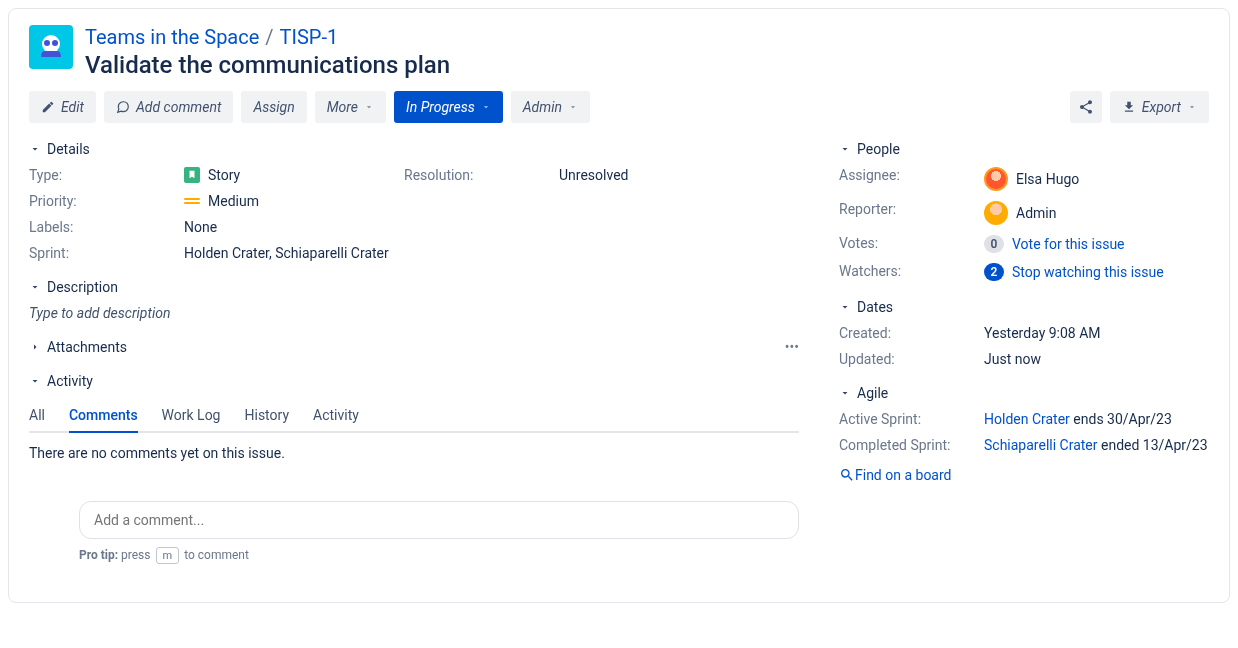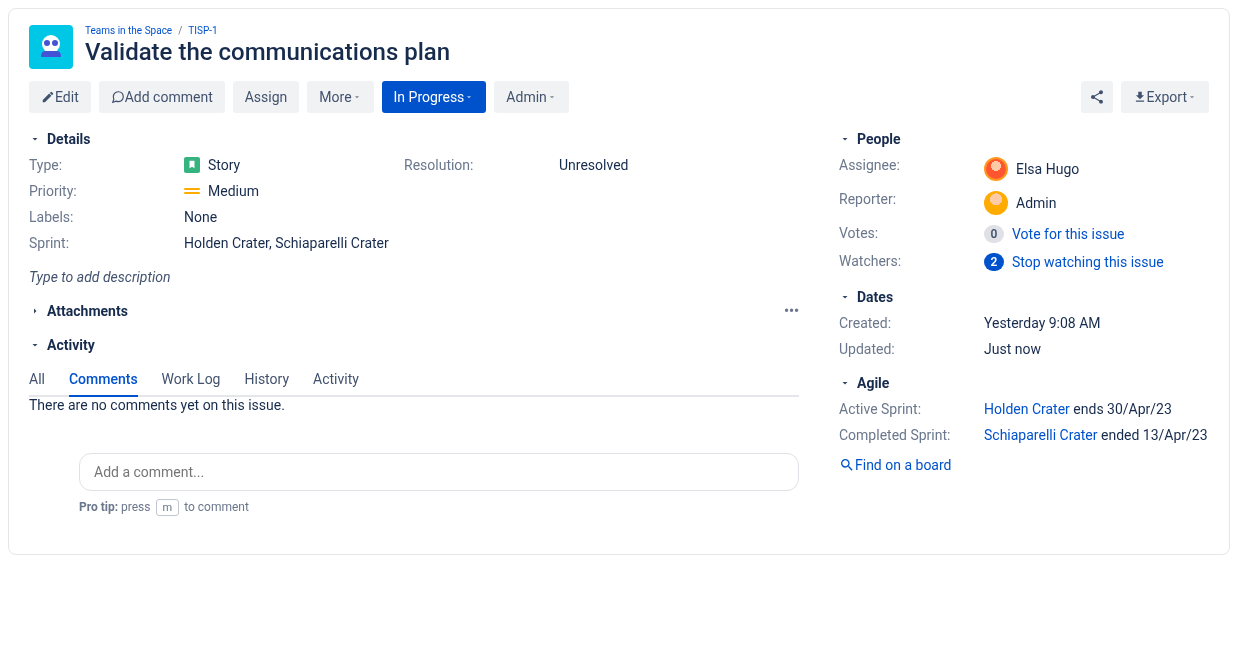--- a/index.html
+++ b/index.html
@@ -1,47 +1,47 @@
 <!DOCTYPE html>
 <html><head>
 <meta charset="utf-8">
 <style>
 * { box-sizing: border-box; margin: 0; padding: 0; }
 body { font-family: -apple-system, BlinkMacSystemFont, "Segoe UI", Roboto, sans-serif; font-size: 14px; color: #172B4D; background: #fff; padding: 8px; }
 .container { border: 1px solid #e4e6ea; border-radius: 8px; padding: 16px 20px 20px; }
 .header-row { display: flex; gap: 12px; align-items: flex-start; margin-bottom: 12px; }
 .proj-icon { width: 44px; height: 44px; border-radius: 4px; background: #00C7E6; display: flex; align-items: center; justify-content: center; flex-shrink: 0; }
 .proj-icon svg { width: 32px; height: 32px; }
-.breadcrumbs { display: flex; gap: 6px; align-items: center; font-size: 10px; margin-bottom: 2px; }
+.breadcrumbs { display: flex; gap: 6px; align-items: center; font-size: 20px; margin-bottom: 2px; }
 .breadcrumbs a { color: #0052CC; text-decoration: none; }
 .breadcrumbs .sep { color: #6B778C; }
 .issue-title { font-size: 24px; font-weight: 500; color: #172B4D; }
 .toolbar { display: flex; gap: 8px; margin-bottom: 18px; align-items: center; }
 .toolbar .spacer { flex: 1; }
-.btn { display: inline-flex; align-items: center; gap: 0; padding: 6px 12px; background: #f1f2f4; border: none; border-radius: 3px; font-size: 14px; color: #42526E; cursor: pointer; font-family: inherit; height: 32px; }
+.btn { display: inline-flex; align-items: center; gap: 6px; padding: 6px 12px; background: #f1f2f4; border: none; border-radius: 3px; font-size: 14px; color: #42526E; cursor: pointer; font-family: inherit; height: 32px; font-style: italic; }
 .btn.primary { background: #0052CC; color: #fff; }
 .btn.icon-only { padding: 6px 8px; }
 .btn .chev { opacity: 0.7; }
 .content { display: flex; gap: 40px; }
 .main { flex: 1; min-width: 0; }
 .side { width: 370px; flex-shrink: 0; }
 .section { margin-bottom: 18px; }
-.section-header { display: flex; align-items: center; gap: 6px; font-weight: 700; color: #172B4D; margin-bottom: 10px; cursor: pointer; }
+.section-header { display: flex; align-items: center; gap: 6px; font-weight: 400; color: #172B4D; margin-bottom: 10px; cursor: pointer; }
 .section-header .tog { display: inline-flex; }
 .section-header .actions { margin-left: auto; color: #6B778C; cursor: pointer; }
 .field-grid { display: grid; grid-template-columns: 155px 1fr; row-gap: 10px; column-gap: 0; }
 .field-grid.two { grid-template-columns: 155px 220px 155px 1fr; }
 .field-label { color: #6B778C; }
 .field-value { color: #172B4D; display: flex; align-items: center; gap: 8px; }
 .type-icon { width: 16px; height: 16px; background: #36B37E; border-radius: 2px; display: inline-flex; align-items: center; justify-content: center; }
 .type-icon svg { width: 10px; height: 10px; }
 .prio-icon { width: 16px; height: 16px; display: inline-flex; flex-direction: column; justify-content: center; gap: 2px; }
 .prio-icon span { height: 2px; background: #FFAB00; border-radius: 1px; }
 .desc-placeholder { font-style: italic; color: #42526E; cursor: text; }
-.tabs { display: flex; gap: 24px; border-bottom: 2px solid #e4e6ea; }
+.tabs { display: flex; gap: 24px; border-bottom: 2px solid #e4e6ea; margin-bottom: 12px; }
 .tab { padding: 8px 0; color: #42526E; cursor: pointer; border-bottom: 2px solid transparent; margin-bottom: -2px; }
 .tab.active { color: #0052CC; border-bottom-color: #0052CC; font-weight: 500; }
 .empty-comments { color: #172B4D; margin-bottom: 40px; }
 .comment-box { margin-left: 50px; }
 .comment-input { width: 100%; padding: 10px 14px; border: 1px solid #dfe1e6; border-radius: 12px; font-size: 14px; font-family: inherit; color: #6B778C; }
 .protip { margin-left: 50px; margin-top: 8px; font-size: 12px; color: #6B778C; }
 .protip .key { display: inline-block; border: 1px solid #c1c7d0; border-radius: 3px; padding: 1px 6px; font-size: 11px; background: #fff; margin: 0 2px; }
 .side .field-grid { grid-template-columns: 145px 1fr; }
 .avatar { width: 24px; height: 24px; border-radius: 50%; flex-shrink: 0; }
 .avatar.elsa { background: radial-gradient(circle at 50% 35%, #ffcaa6 30%, transparent 31%), #FF5630; border: 2px solid #FF991F; }
@@ -162,20 +162,28 @@
           <div></div>
             <div></div>
           <div class="field-label">Labels:</div>
           <div class="field-value" style="grid-column: span 3">None</div>
           <div class="field-label">Sprint:</div>
           <div class="field-value" style="grid-column: span 3">Holden Crater, Schiaparelli Crater</div>
         </div>
       </div>
 
       <div class="section">
+        <div class="section-header">
+          <span class="tog">
+              <svg width="12" height="12" viewBox="0 0 24 24">
+                <path fill="#344563" d="M7 10l5 5 5-5z"></path>
+              </svg>
+            </span>
+          <span>Description</span>
+        </div>
         <div class="desc-placeholder">Type to add description</div>
       </div>
 
       <div class="section">
         <div class="section-header">
           <span class="tog">
               <svg width="12" height="12" viewBox="0 0 24 24">
                 <path fill="#344563" d="M10 7l5 5-5 5z"></path>
               </svg>
             </span>

